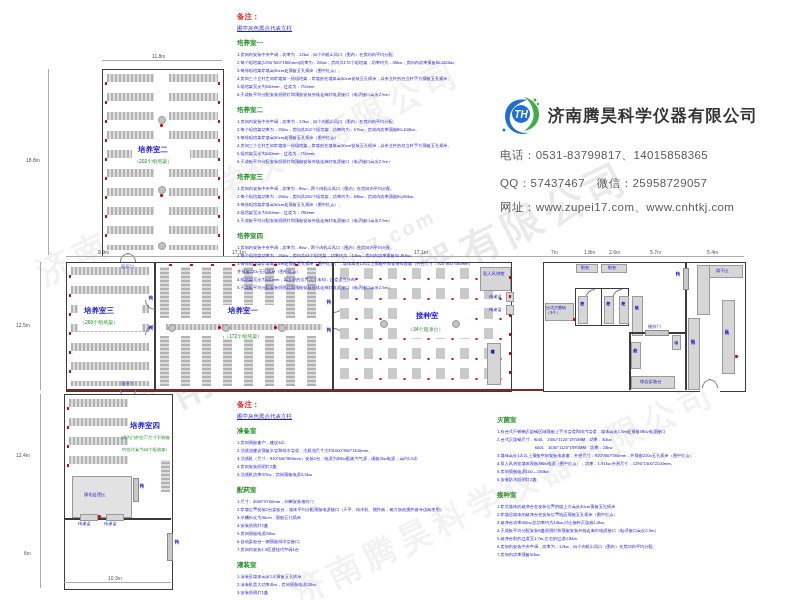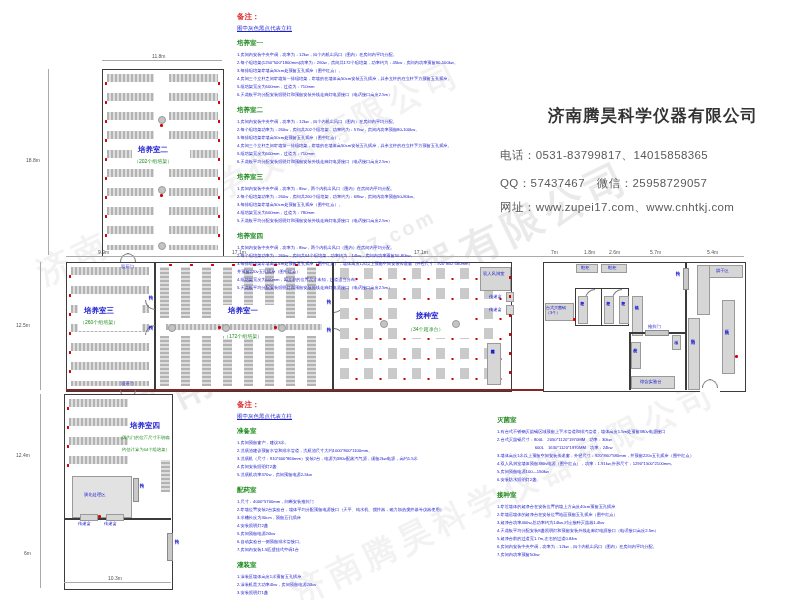--- a/index.html
+++ b/index.html
@@ -292,18 +292,29 @@
     <div class="sec-t">接种室</div>
     <div class="sec-ln">1.靠近墙体的超净台在安装位置的墙上方高度40cm预留五孔插座</div>
       <div class="sec-ln">2.靠墙远墙体的超净台在安装位置地面预留五孔插座（图中红点）</div>
       <div class="sec-ln">3.超净台功率400w,总功率约为14kw,对应接种灭菌器1.4kw</div>
       <div class="sec-ln">4.天花板平均分配安装8盏照明灯和预留安装外线走廊灯电源接口（电话接口高度2.5m）</div>
       <div class="sec-ln">5.超净台前的过道宽1.7m,左右的过道0.84m</div>
       <div class="sec-ln">6.房间内安装中央空调，功率为：12kw，四个内机出风口（图内）在房间内平均分配。</div>
       <div class="sec-ln">7.房间内功率预留50kw</div>
   </div>
 
+  <div class="abs" style="left:497px;top:94px;width:46px;height:46px">
+    <svg width="46" height="46" viewBox="0 0 46 46">
+      <path d="M30 6 C14 3 5 15 9 28 C12 38 24 43 33 38 C25 41 15 36 13 27 C11 16 20 9 30 6 Z" fill="#1d6fd0"></path>
+      <path d="M27 3 C36 5 43 13 42 22 C41 31 34 36 27 37 C35 31 38 24 36 16 C34 9 31 6 27 3 Z" fill="#3fae49"></path>
+      <circle cx="24" cy="20" r="9" fill="#1d6fd0"></circle>
+      <text x="24" y="24" text-anchor="middle" font-size="10" font-weight="bold" font-style="italic" fill="#ffffff" font-family="Liberation Sans, sans-serif">TH</text>
+      <circle cx="38" cy="6" r="1.5" fill="#3fae49"></circle>
+      <circle cx="41" cy="10" r="1.2" fill="#3fae49"></circle>
+      <circle cx="7" cy="36" r="1.5" fill="#1d6fd0"></circle>
+    </svg>
+  </div>
   <div class="co-name" style="left:548px;top:105px">济南腾昊科学仪器有限公司</div>
   <div class="co-line" style="left:500px;top:148px">电话：0531-83799817、14015858365</div>
   <div class="co-line" style="left:500px;top:176px">QQ：57437467　微信：25958729057</div>
   <div class="co-line" style="left:500px;top:200px">网址：www.zupei17.com、www.cnhtkj.com</div>
 
 </div>
 
 </body></html>

